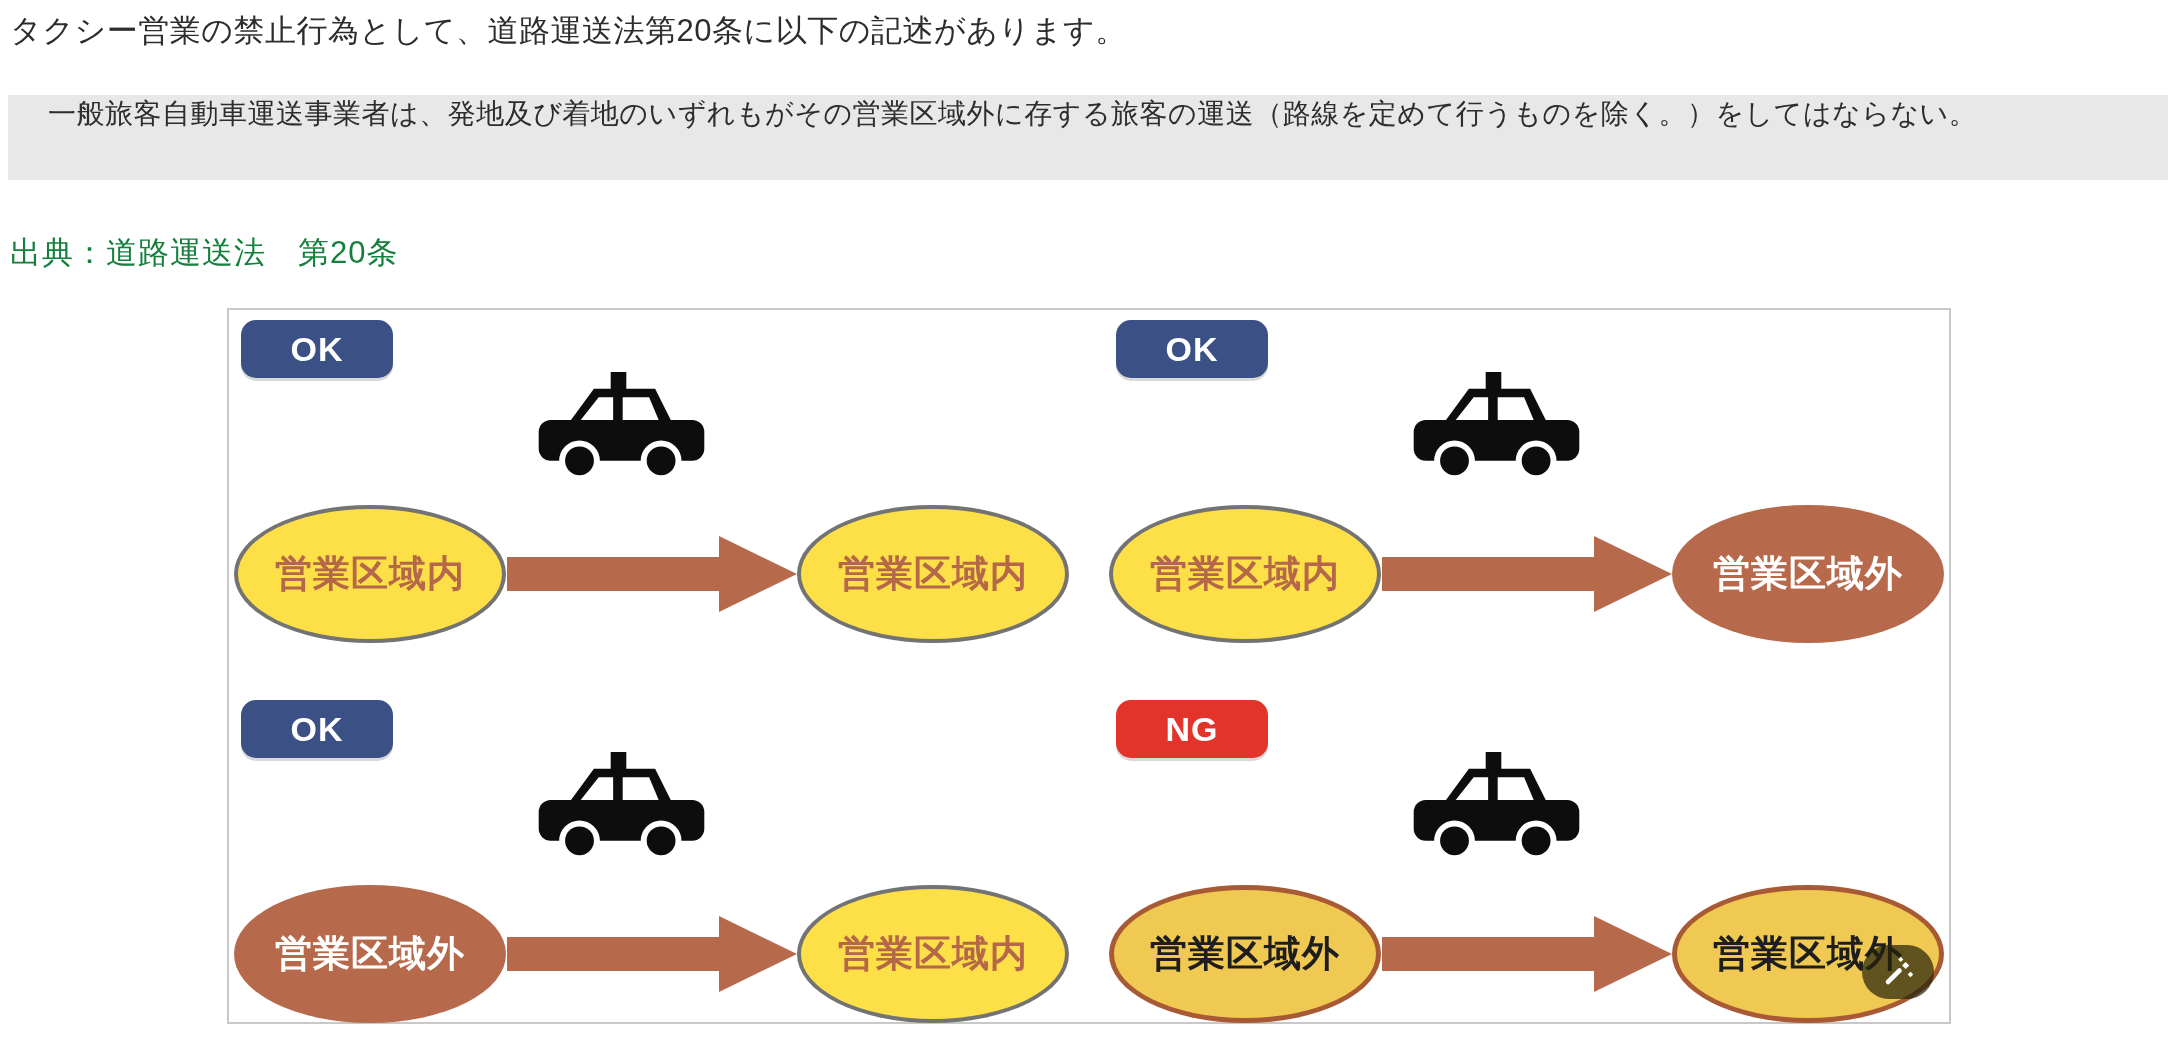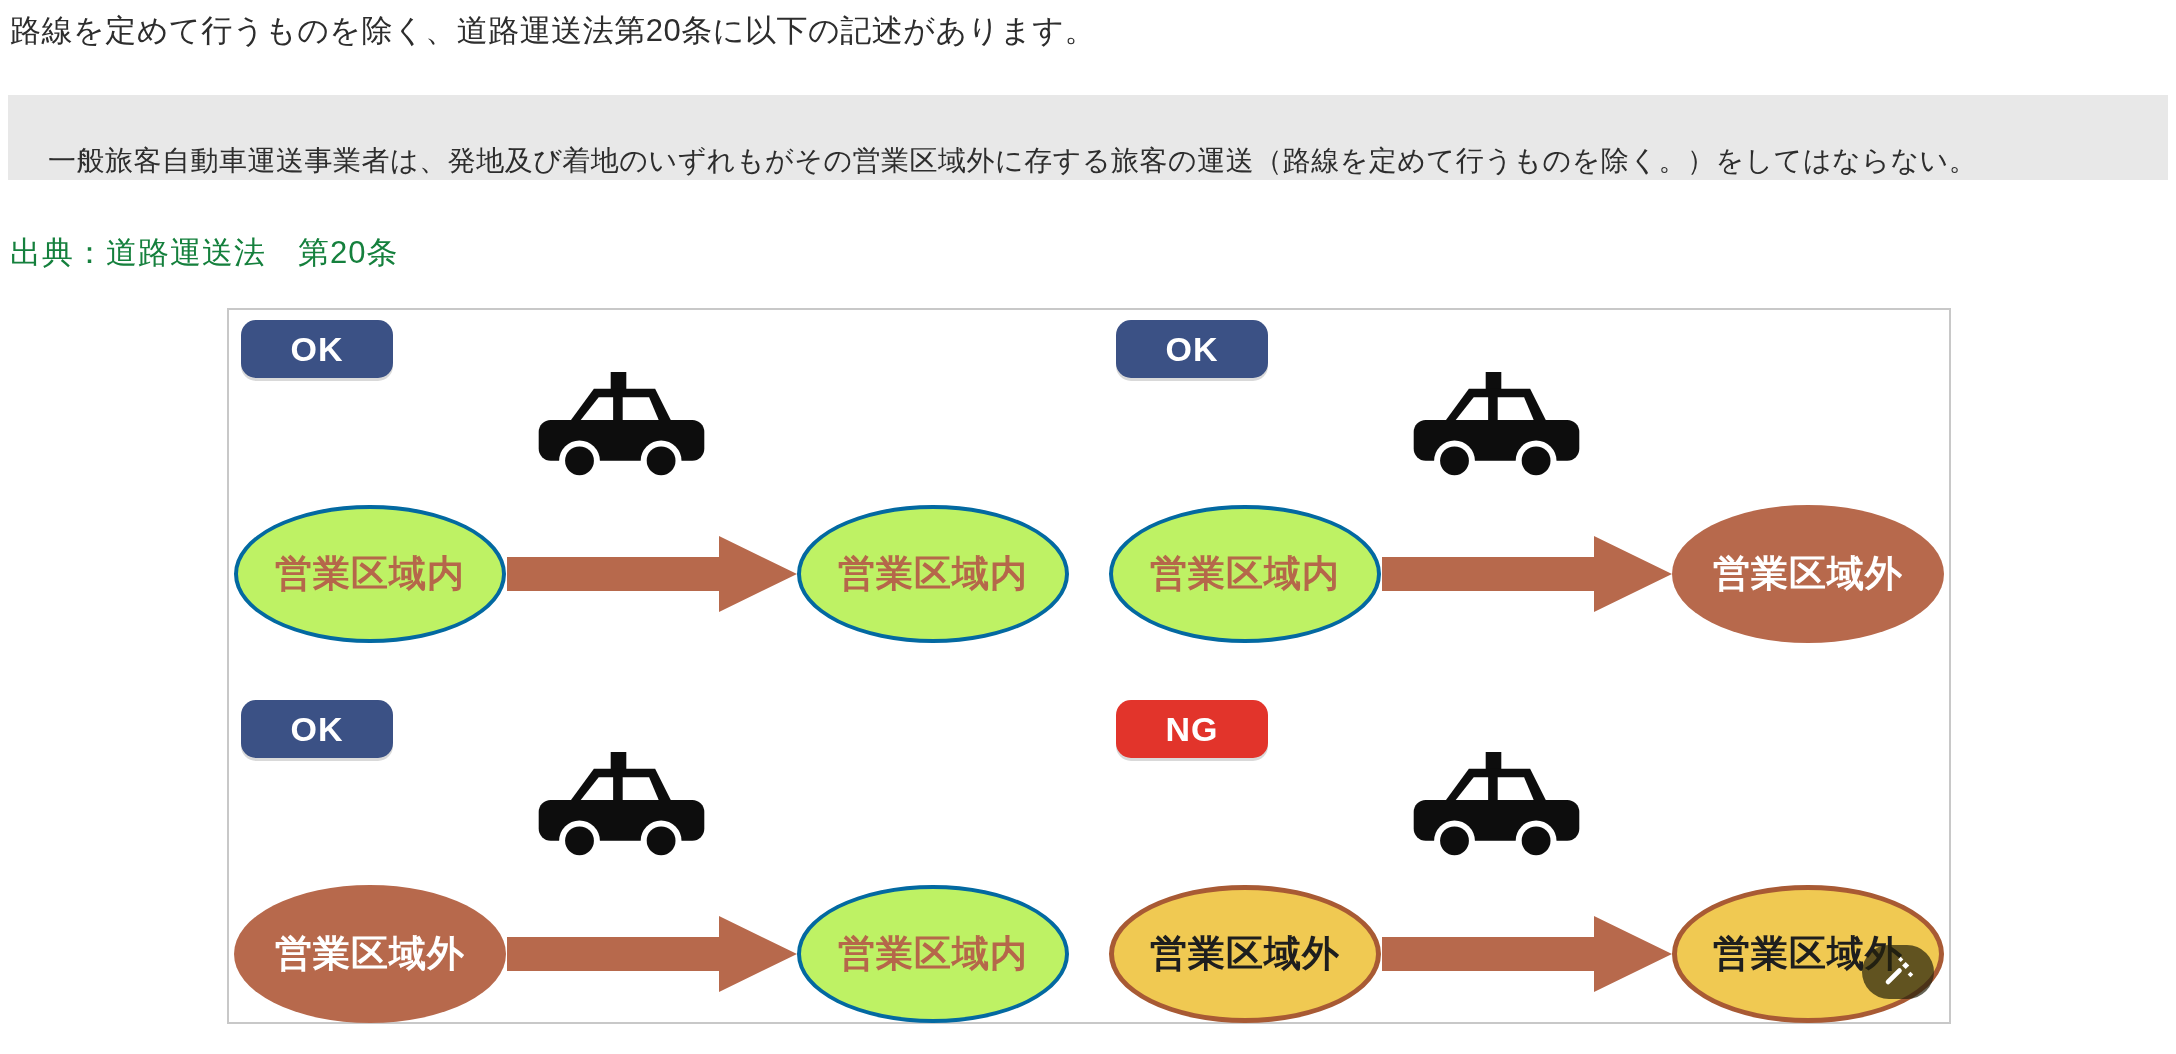--- a/index.html
+++ b/index.html
@@ -4,21 +4,21 @@
 <style>
   * { margin:0; padding:0; box-sizing:border-box; }
   html,body { background:#ffffff; }
   body { font-family:"Liberation Sans","DejaVu Sans",sans-serif; }
 
   .canvas { position:relative; width:2176px; height:1054px; background:#ffffff; overflow:hidden; }
 
   .intro { position:absolute; left:10px; top:10px; font-size:31px; color:#2d2d2d; letter-spacing:0.5px; }
 
   .quote-box { position:absolute; left:8px; top:95px; width:2160px; height:85px;
-               background:#e8e8e8; display:flex; align-items:flex-end; }
+               background:#e8e8e8; display:flex; align-items:flex-start; }
   .quote-box .quote-text { margin-left:40px; font-size:28px; color:#2d2d2d; letter-spacing:0.5px; }
 
   .source { position:absolute; left:10px; top:232px; font-size:31px; color:#15803d; letter-spacing:1px; }
 
   .figure { position:absolute; left:227px; top:308px; width:1724px; height:716px;
             background:#ffffff; border:2px solid #c8c8c8; }
 
   .quadrant { position:absolute; width:849px; height:336px; }
   .q-tl { left:0;     top:0; }
   .q-tr { left:875px; top:0; }
@@ -32,21 +32,21 @@
   .badge.ok { background:#3b5185; }
   .badge.ng { background:#e2342b; }
 
   .taxi { position:absolute; left:295px; top:62px; width:195px; height:120px; }
 
   .ellipse { position:absolute; top:195px; width:272px; height:138px; border-radius:50%;
              display:flex; align-items:center; justify-content:center;
              font-size:37px; font-weight:bold; letter-spacing:1px; white-space:nowrap; }
   .e-from { left:5px; }
   .e-to   { left:568px; }
-  .ellipse.outline { background:#bef264; border:4px solid #0369a1; color:#b5674a; }
+  .ellipse.outline { background:#fde047; border:4px solid #737373; color:#b5674a; }
   .ellipse.filled  { background:#b7694c; border:none; color:#ffffff; }
   .ellipse.yellow  { background:#f0c952; border:5px solid #a85a34; color:#1e1e1e; }
 
   .arrow { position:absolute; left:278px; top:195px; width:290px; height:138px; }
 
   .fab { position:absolute; left:1862px; top:945px; width:72px; height:54px;
          border-radius:27px; background:rgba(36,33,12,0.70);
          display:flex; align-items:center; justify-content:center; cursor:pointer; }
 
   .hidden-defs { position:absolute; width:0; height:0; overflow:hidden; }
@@ -74,21 +74,21 @@
       <line x1="5" y1="19" x2="13" y2="11" stroke="#ffffff" stroke-width="3.4" stroke-linecap="round"></line>
       <rect x="15.6" y="5.6" width="3.6" height="3.6" fill="#ffffff" transform="rotate(45 17.4 7.4)"></rect>
       <rect x="19.4" y="12.4" width="2.8" height="2.8" fill="#ffffff" transform="rotate(45 20.8 13.8)"></rect>
       <rect x="12.6" y="1.8" width="2.6" height="2.6" fill="#ffffff" transform="rotate(45 13.9 3.1)"></rect>
     </symbol>
   </defs>
 </svg>
 
 <div class="canvas">
 
-  <div class="intro">路線を定めて行うものを除く、道路運送法第20条に以下の記述があります。</div>
+  <div class="intro">タクシー営業の禁止行為として、道路運送法第20条に以下の記述があります。</div>
 
   <div class="quote-box">
     <span class="quote-text">一般旅客自動車運送事業者は、発地及び着地のいずれもがその営業区域外に存する旅客の運送（路線を定めて行うものを除く。）をしてはならない。</span>
   </div>
 
   <div class="source">出典：道路運送法　第20条</div>
 
   <div class="figure">
 
     <div class="quadrant q-tl">

